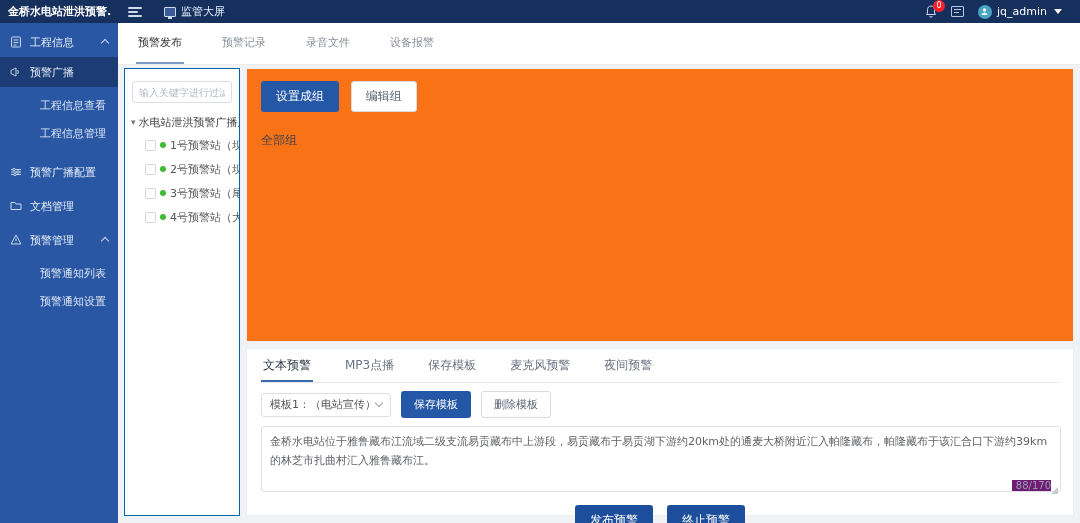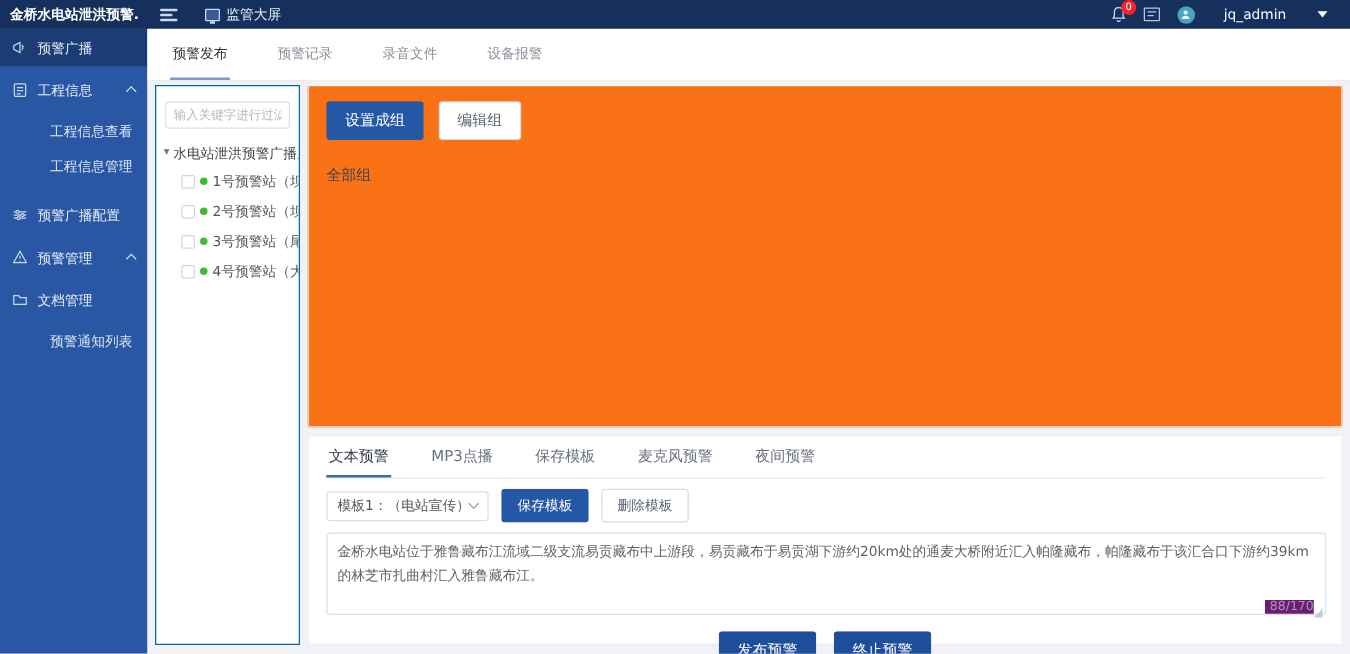--- a/index.html
+++ b/index.html
@@ -17,21 +17,21 @@
   .screen-link { margin-left:22px; display:flex; align-items:center; gap:5px; font-size:11px; color:#e8eefb; cursor:pointer; }
   .screen-icon { width:12px; height:10px; border:1px solid #cfd9ec; border-radius:1px; position:relative; background:#3a5a95; }
   .screen-icon:after { content:""; position:absolute; left:3px; bottom:-3px; width:4px; height:2px; background:#cfd9ec; }
   .topbar-right { margin-left:auto; display:flex; align-items:center; gap:14px; padding-right:18px; }
   .bell-wrap { position:relative; cursor:pointer; }
   .bell-svg { display:block; }
   .badge { position:absolute; top:-5px; right:-8px; background:#f5222d; color:#fff; font-size:8px; min-width:12px; height:12px; line-height:12px; border-radius:7px; text-align:center; padding:0 2px; }
   .small-screen-icon { width:13px; height:11px; border:1px solid #b9c6dd; border-radius:1px; position:relative; cursor:pointer; }
   .small-screen-icon:before { content:""; position:absolute; top:2px; left:2px; right:2px; height:1px; background:#b9c6dd; }
   .small-screen-icon:after { content:""; position:absolute; top:5px; left:2px; width:5px; height:1px; background:#b9c6dd; }
-  .user-wrap { display:flex; align-items:center; gap:23px; cursor:pointer; }
+  .user-wrap { display:flex; align-items:center; gap:5px; cursor:pointer; }
   .avatar { width:14px; height:14px; border-radius:50%; background:#49a4c2; display:flex; align-items:center; justify-content:center; }
   .username { font-size:11px; color:#fff; }
   .caret-down { width:0; height:0; border-left:4px solid transparent; border-right:4px solid transparent; border-top:5px solid #fff; margin-left:2px; }
 
   
   .sidebar { position:absolute; top:23px; left:0; width:118px; height:500px; background:#2a57a3; color:#e6edf9; overflow:hidden; }
   .menu-item { height:30px; display:flex; align-items:center; padding:0 10px; cursor:pointer; font-size:11px; white-space:nowrap; position:relative; }
   .menu-item .mi-icon { width:12px; height:12px; margin-right:8px; flex:0 0 auto; opacity:.85; }
   .menu-item.selected { background:#1b3c74; }
   .menu-item.group { margin-top:4px; }
@@ -110,68 +110,71 @@
               <path d="M1.4 9 a3.7 3.7 0 0 1 7.2 0 Z" fill="#eaf6fb"></path>
             </svg>
         </span>
         <span class="username">jq_admin</span>
         <span class="caret-down"></span>
       </div>
     </div>
   </div>
 
   <div class="sidebar">
-    <div class="menu-item selected">
-      <svg class="mi-icon" viewBox="0 0 12 12">
-          <path d="M1 4.5 L6 2 L6 10 L1 7.5 Z M7.5 4 a3 3 0 0 1 0 4" fill="none" stroke="#e6edf9" stroke-width="1"></path>
-        </svg>
-      <span>预警广播</span>
-    </div>
     <div class="menu-item group">
       <svg class="mi-icon" viewBox="0 0 12 12">
           <rect x="1.5" y="1" width="9" height="10" rx="1" fill="none" stroke="#e6edf9" stroke-width="1"></rect>
           <path d="M3.5 4 h5 M3.5 6.5 h5 M3.5 9 h3" stroke="#e6edf9" stroke-width="1"></path>
         </svg>
       <span>工程信息</span>
       <span class="chevron-up"></span>
+    </div>
+    <div class="menu-item selected">
+      <svg class="mi-icon" viewBox="0 0 12 12">
+          <path d="M1 4.5 L6 2 L6 10 L1 7.5 Z M7.5 4 a3 3 0 0 1 0 4" fill="none" stroke="#e6edf9" stroke-width="1"></path>
+        </svg>
+      <span>预警广播</span>
     </div>
     <div class="sub-block">
       <div class="submenu-item">
         <span>工程信息查看</span>
       </div>
       <div class="submenu-item">
         <span>工程信息管理</span>
       </div>
     </div>
     <div class="menu-item group">
       <svg class="mi-icon" viewBox="0 0 12 12">
           <path d="M1 3.5 h10 M1 6 h10 M1 8.5 h10" stroke="#e6edf9" stroke-width="1"></path>
           <circle cx="4" cy="3.5" r="1.2" fill="#2a57a3" stroke="#e6edf9" stroke-width="1"></circle>
           <circle cx="8" cy="6" r="1.2" fill="#2a57a3" stroke="#e6edf9" stroke-width="1"></circle>
           <circle cx="5" cy="8.5" r="1.2" fill="#2a57a3" stroke="#e6edf9" stroke-width="1"></circle>
         </svg>
       <span>预警广播配置</span>
     </div>
     <div class="menu-item group">
       <svg class="mi-icon" viewBox="0 0 12 12">
+          <path d="M1 2.5 h4 l1 1.5 h5 v5.5 h-10 Z" fill="none" stroke="#e6edf9" stroke-width="1"></path>
+        </svg>
+      <span>文档管理</span>
+    </div>
+    <div class="menu-item group">
+      <svg class="mi-icon" viewBox="0 0 12 12">
           <path d="M6 1 L11 10 L1 10 Z" fill="none" stroke="#e6edf9" stroke-width="1"></path>
           <path d="M6 4.5 v2.5 M6 8.5 v0.8" stroke="#e6edf9" stroke-width="1"></path>
         </svg>
       <span>预警管理</span>
       <span class="chevron-up"></span>
     </div>
-    <div class="menu-item group">
-      <svg class="mi-icon" viewBox="0 0 12 12">
-          <path d="M1 2.5 h4 l1 1.5 h5 v5.5 h-10 Z" fill="none" stroke="#e6edf9" stroke-width="1"></path>
-        </svg>
-      <span>文档管理</span>
-    </div>
     <div class="sub-block">
       <div class="submenu-item">
         <span>预警通知列表</span>
+      </div>
+      <div class="submenu-item">
+        <span>预警通知设置</span>
       </div>
     </div>
   </div>
 
   <div class="content">
 
     <div class="tabs-band">
       <div class="main-tab active">预警发布</div>
       <div class="main-tab">预警记录</div>
       <div class="main-tab">录音文件</div>

